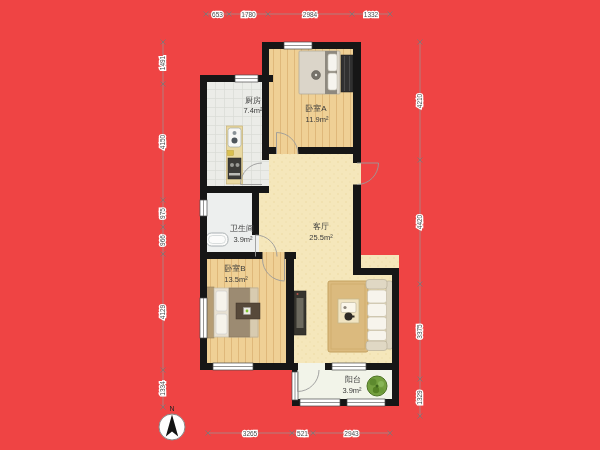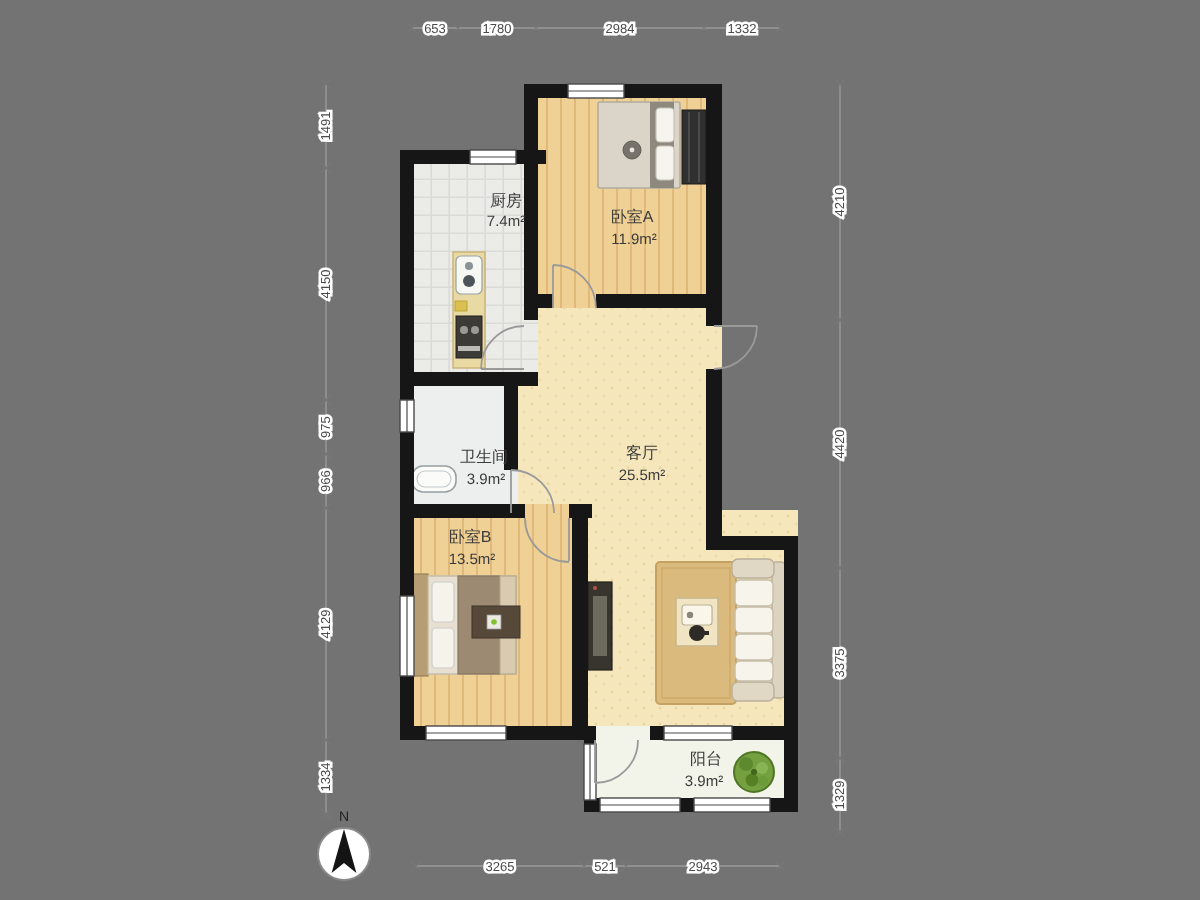--- a/index.html
+++ b/index.html
@@ -1,18 +1,18 @@
 <!DOCTYPE html>
 <html><head>
 <meta charset="utf-8">
 <style>
   html,body{margin:0;padding:0;background:#ffffff;}
   body{width:600px;height:450px;overflow:hidden;
        font-family:"Liberation Sans","DejaVu Sans",sans-serif;}
-  #stage{position:relative;width:600px;height:450px;background:#737373;}
+  #stage{position:relative;width:600px;height:450px;background:#ef4444;}
   svg{position:absolute;left:0;top:0;}
   text{font-family:"Liberation Sans","DejaVu Sans",sans-serif;}
   .dim-text{font-size:6.5px;fill:#4a4a4a;stroke:#ffffff;stroke-width:2.5px;paint-order:stroke;}
   .room-name{font-size:8px;fill:#3b3b3b;}
   .room-area{font-size:7.5px;fill:#3b3b3b;}
   .n-label{font-size:7px;fill:#222;}
 </style>
 </head>
 <body>
 

